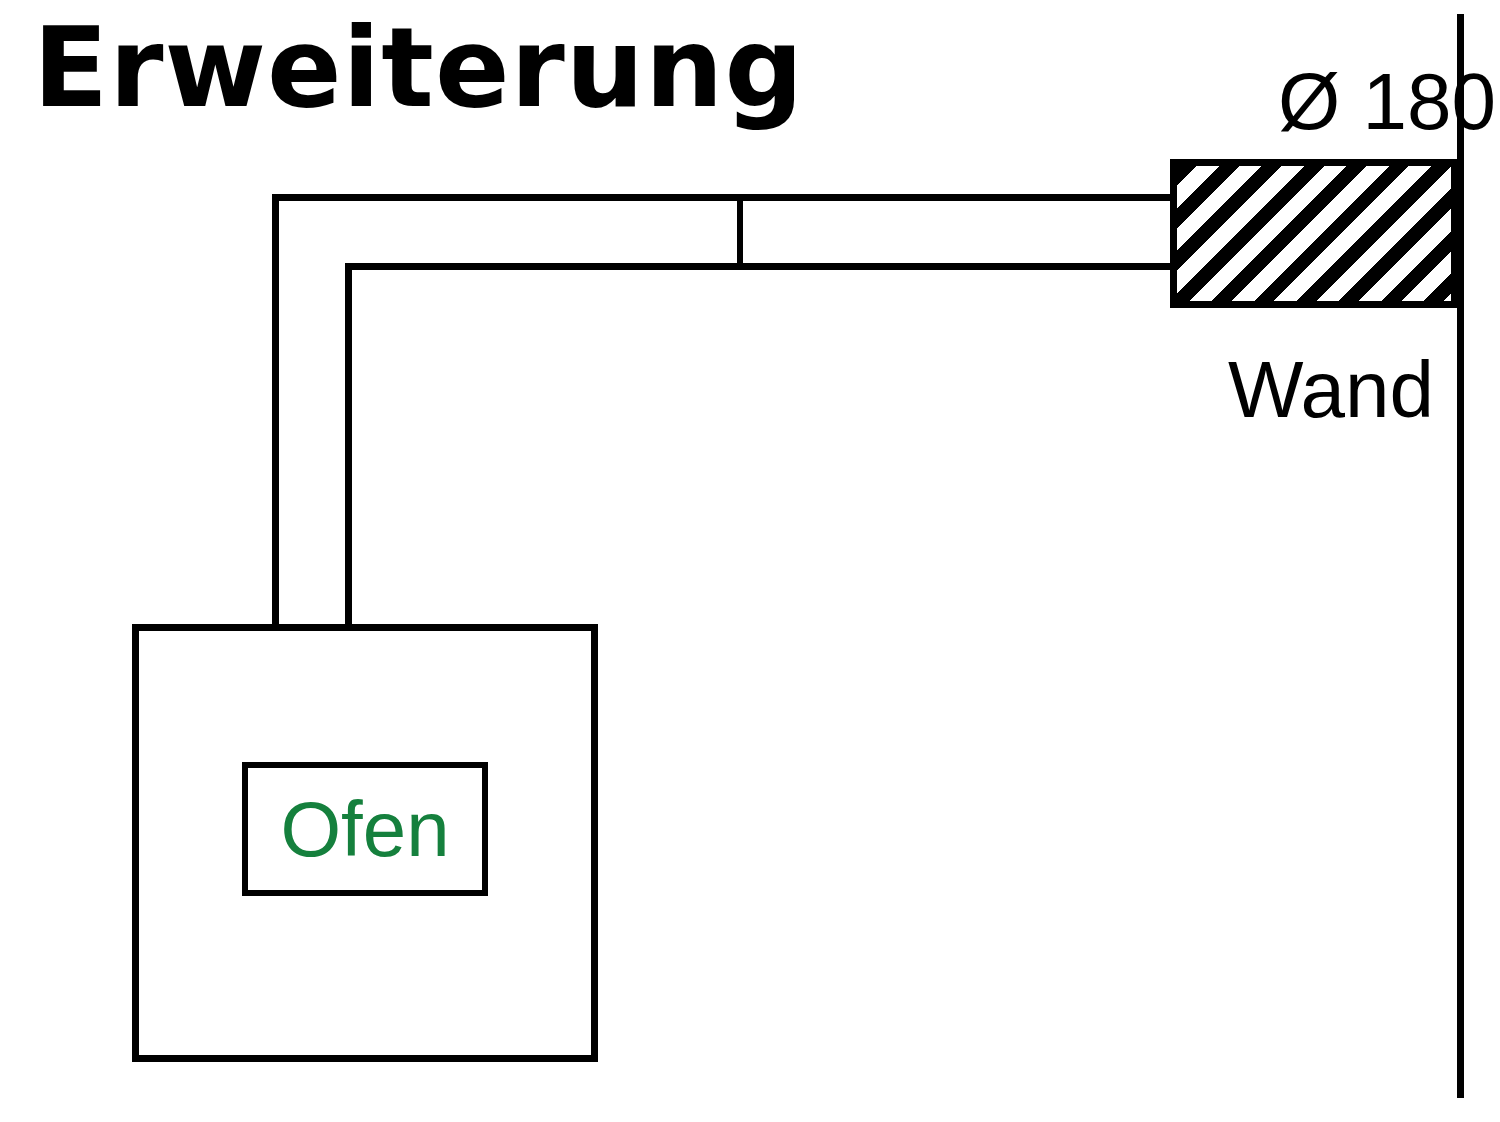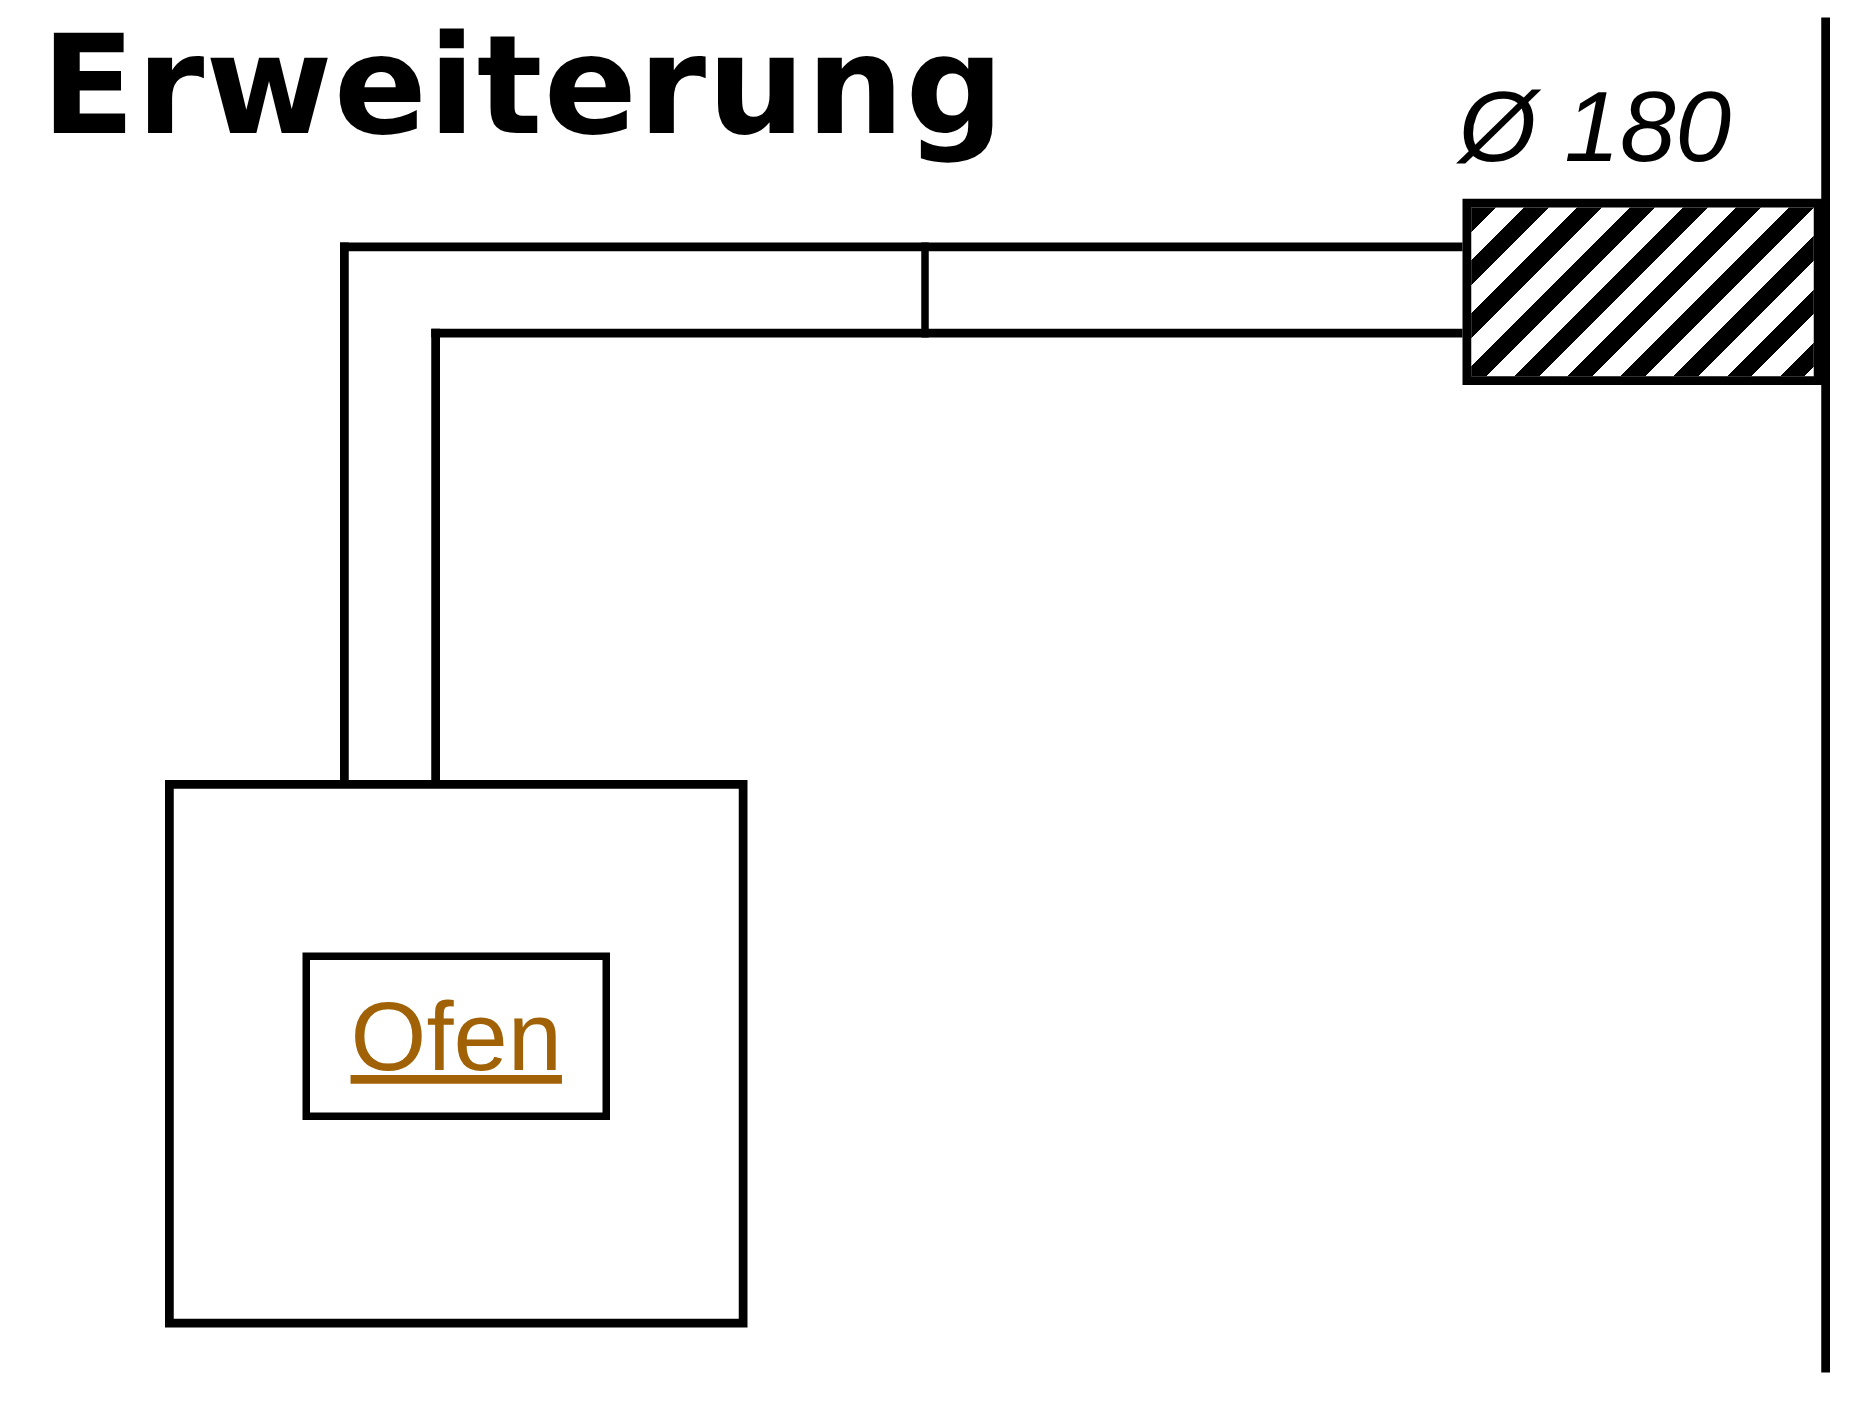--- a/index.html
+++ b/index.html
@@ -30,21 +30,21 @@
     white-space: nowrap;
   }
 
   .dim-label {
     font-family: "Liberation Sans", sans-serif;
     font-size: 80px;
     line-height: 1;
     color: #000000;
     white-space: nowrap;
   }
-  .label-d180 { left: 1167px; top: 62px; font-style: italic; }
+  .label-d180 { left: 1278px; top: 62px; }
   .label-wand { left: 1228px; top: 350px; }
   .label-d150 { left: 358px;  top: 543px; }
 
   .line { background: #000000; }
 
   
   .pipe-top    { left: 272px; top: 194px; width: 898px; height: 7px; }
   .pipe-bottom { left: 345px; top: 263px; width: 825px; height: 7px; }
   .pipe-left   { left: 272px; top: 194px; width: 7px;  height: 437px; }
   .pipe-right  { left: 345px; top: 263px; width: 7px;  height: 368px; }
@@ -83,22 +83,21 @@
     border: 6px solid #000000;
     background: #ffffff;
     display: flex;
     align-items: center;
     justify-content: center;
   }
   .stove-label-text {
     font-family: "Liberation Sans", sans-serif;
     font-size: 78px;
     line-height: 1;
-    color: #a16207;
-    text-decoration: underline;
+    color: #15803d;
   }
 </style>
 </head>
 <body>
 
 <div class="page">
 
   <div class="abs diagram-title">Erweiterung</div>
 
   <div class="abs line pipe-top"></div>
@@ -110,20 +109,21 @@
   <div class="abs line pipe-right"></div>
 
   <div class="abs line pipe-joint"></div>
 
   <div class="abs wall-opening"></div>
 
   <div class="abs line wall-line"></div>
 
   <div class="abs dim-label label-d180">Ø 180</div>
 
+  <div class="abs dim-label label-wand">Wand</div>
 
 
   <div class="abs stove-box"></div>
 
   <div class="abs stove-label-box">
     <span class="stove-label-text">Ofen</span>
   </div>
 
 </div>
 

